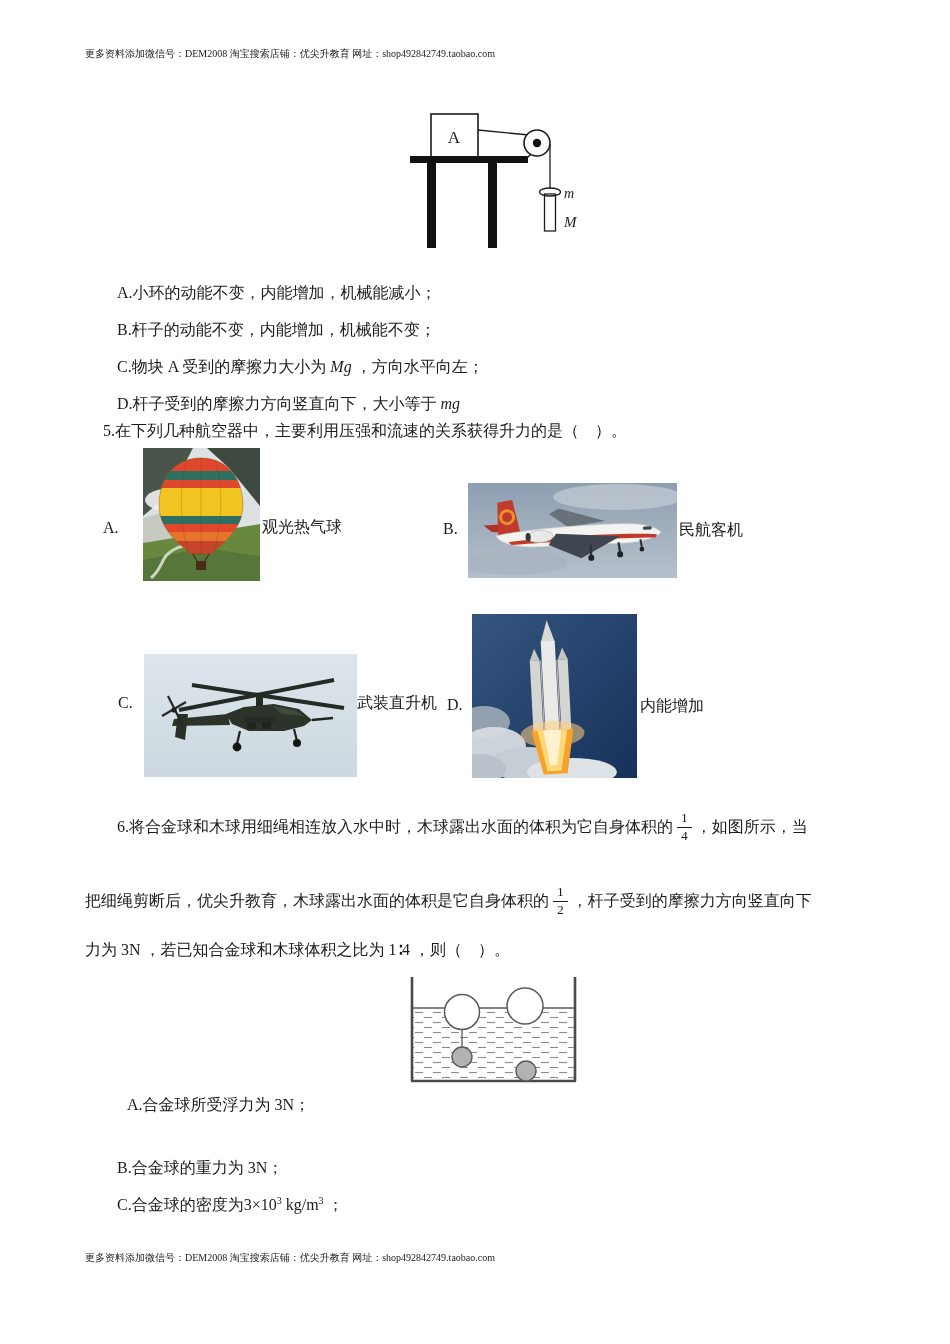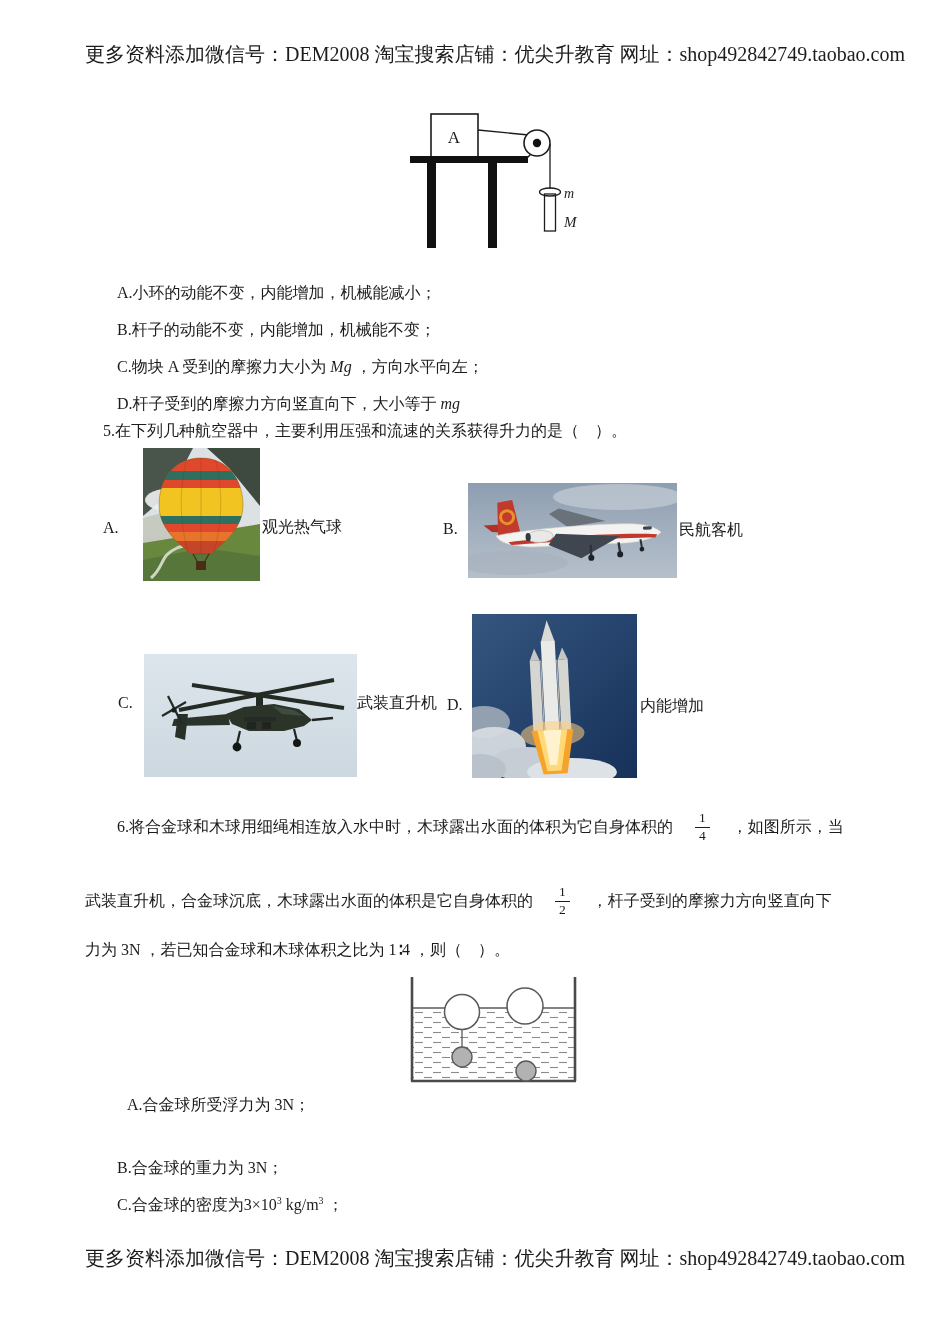--- a/index.html
+++ b/index.html
@@ -4,23 +4,23 @@
 <style>
   * { margin:0; padding:0; box-sizing:border-box; }
   html,body { background:#888; }
   .page {
     position:relative; width:950px; height:1344px; margin:0 auto;
     background:#ffffff; overflow:hidden;
     font-family:"Liberation Serif","DejaVu Serif",serif;
     color:#1c1c1c;
   }
   .line { position:absolute; white-space:nowrap; font-size:16px; line-height:20px; }
-  .small { font-size:20px; }
+  .small { font-size:10px; }
   .var { font-style:italic; font-family:"Liberation Serif","DejaVu Serif",serif;margin-top:19px; }
-  .fracline { display:flex; align-items:center;gap:18px; }
+  .fracline { display:flex; align-items:center; }
   .frac { display:inline-block; text-align:center; line-height:1.05; font-size:13.5px; margin:0 4px; }
   .frac .num { display:block; padding:0 4px 1px 4px; border-bottom:1.3px solid #1c1c1c; }
   .frac .den { display:block; padding-top:1px; }
   sup { font-size:10px; vertical-align:super; line-height:0; }
   svg { display:block; }
   .photo { position:absolute; }
 </style>
 </head>
 <body>
 
@@ -187,21 +187,21 @@
 
   <div class="line fracline" style="left:117px; top:802px; height:50px;">
     <span>6.将合金球和木球用细绳相连放入水中时，木球露出水面的体积为它自身体积的</span>
     <span class="frac">
         <span class="num">1</span>
         <span class="den">4</span>
       </span>
     <span>，如图所示，当</span>
   </div>
   <div class="line fracline" style="left:85px; top:876px; height:50px;">
-    <span>武装直升机，合金球沉底，木球露出水面的体积是它自身体积的</span>
+    <span>把细绳剪断后，优尖升教育，木球露出水面的体积是它自身体积的</span>
     <span class="frac">
         <span class="num">1</span>
         <span class="den">2</span>
       </span>
     <span>，杆子受到的摩擦力方向竖直向下</span>
   </div>
   <div class="line" style="left:85px; top:940px;">力为 3N ，若已知合金球和木球体积之比为 1∶4 ，则（　）。</div>
 
   <svg class="photo" style="left:405px; top:975px;" width="180" height="122" viewBox="0 0 180 122">
     <defs>

